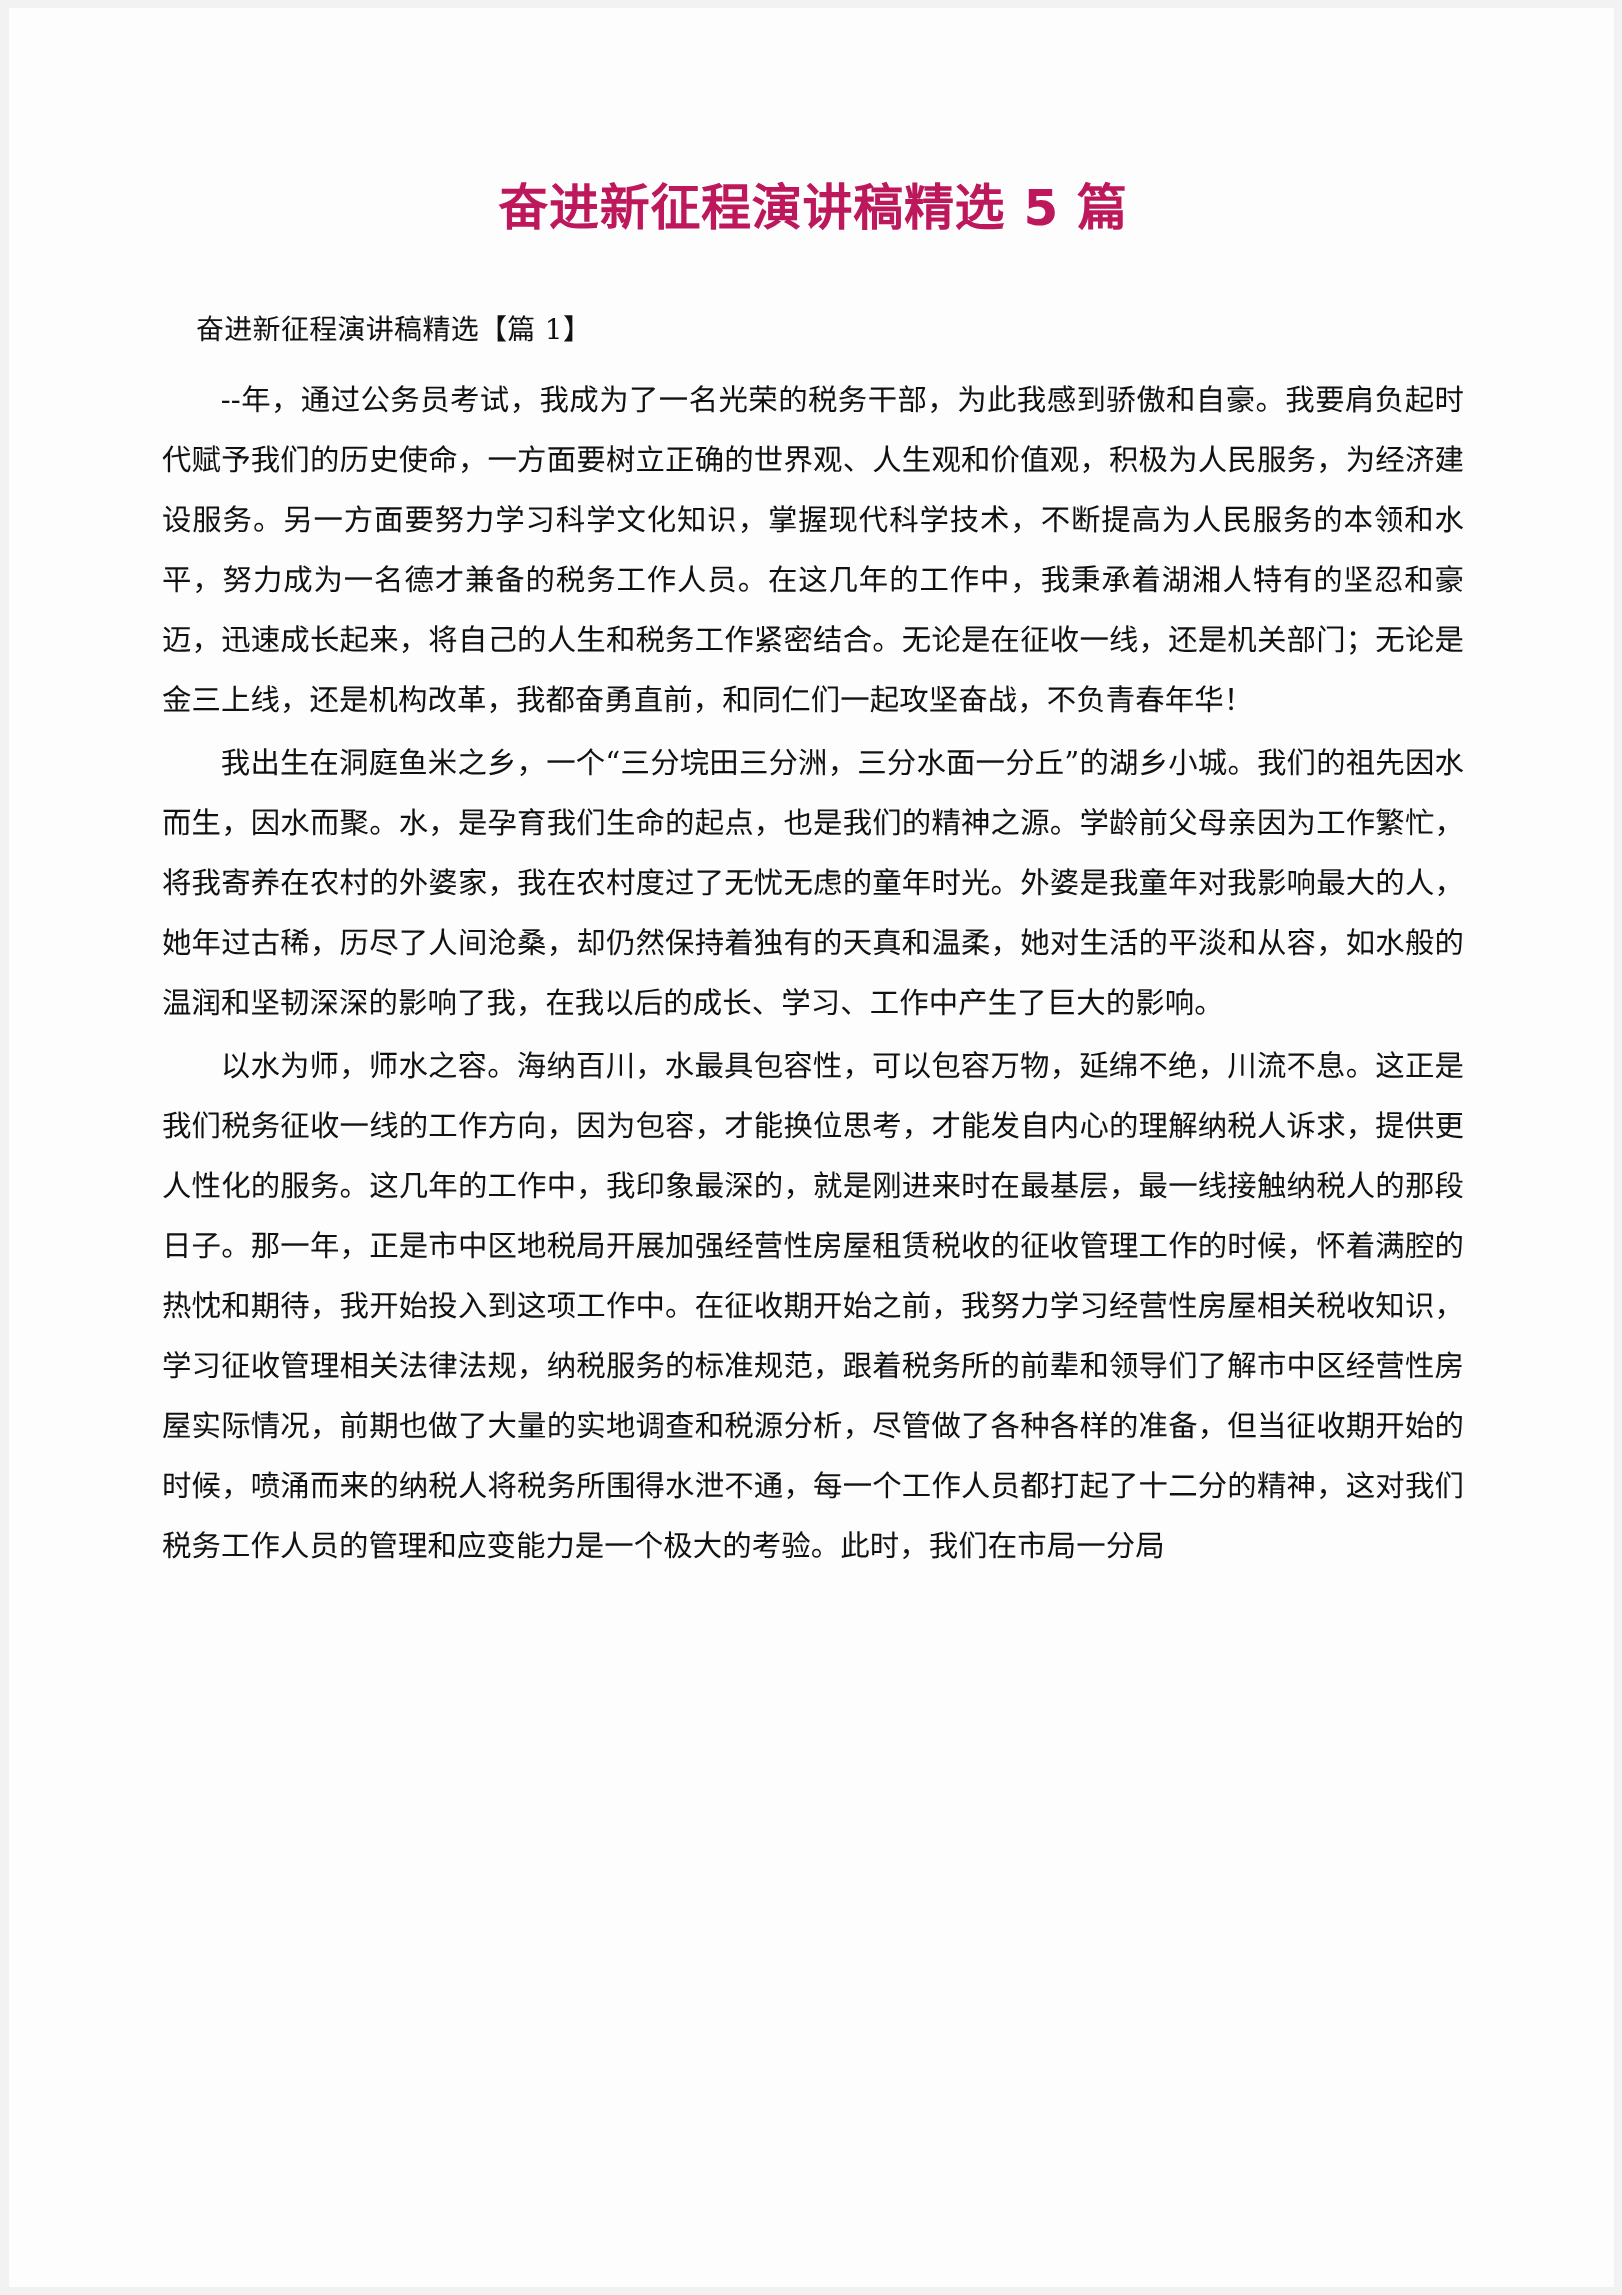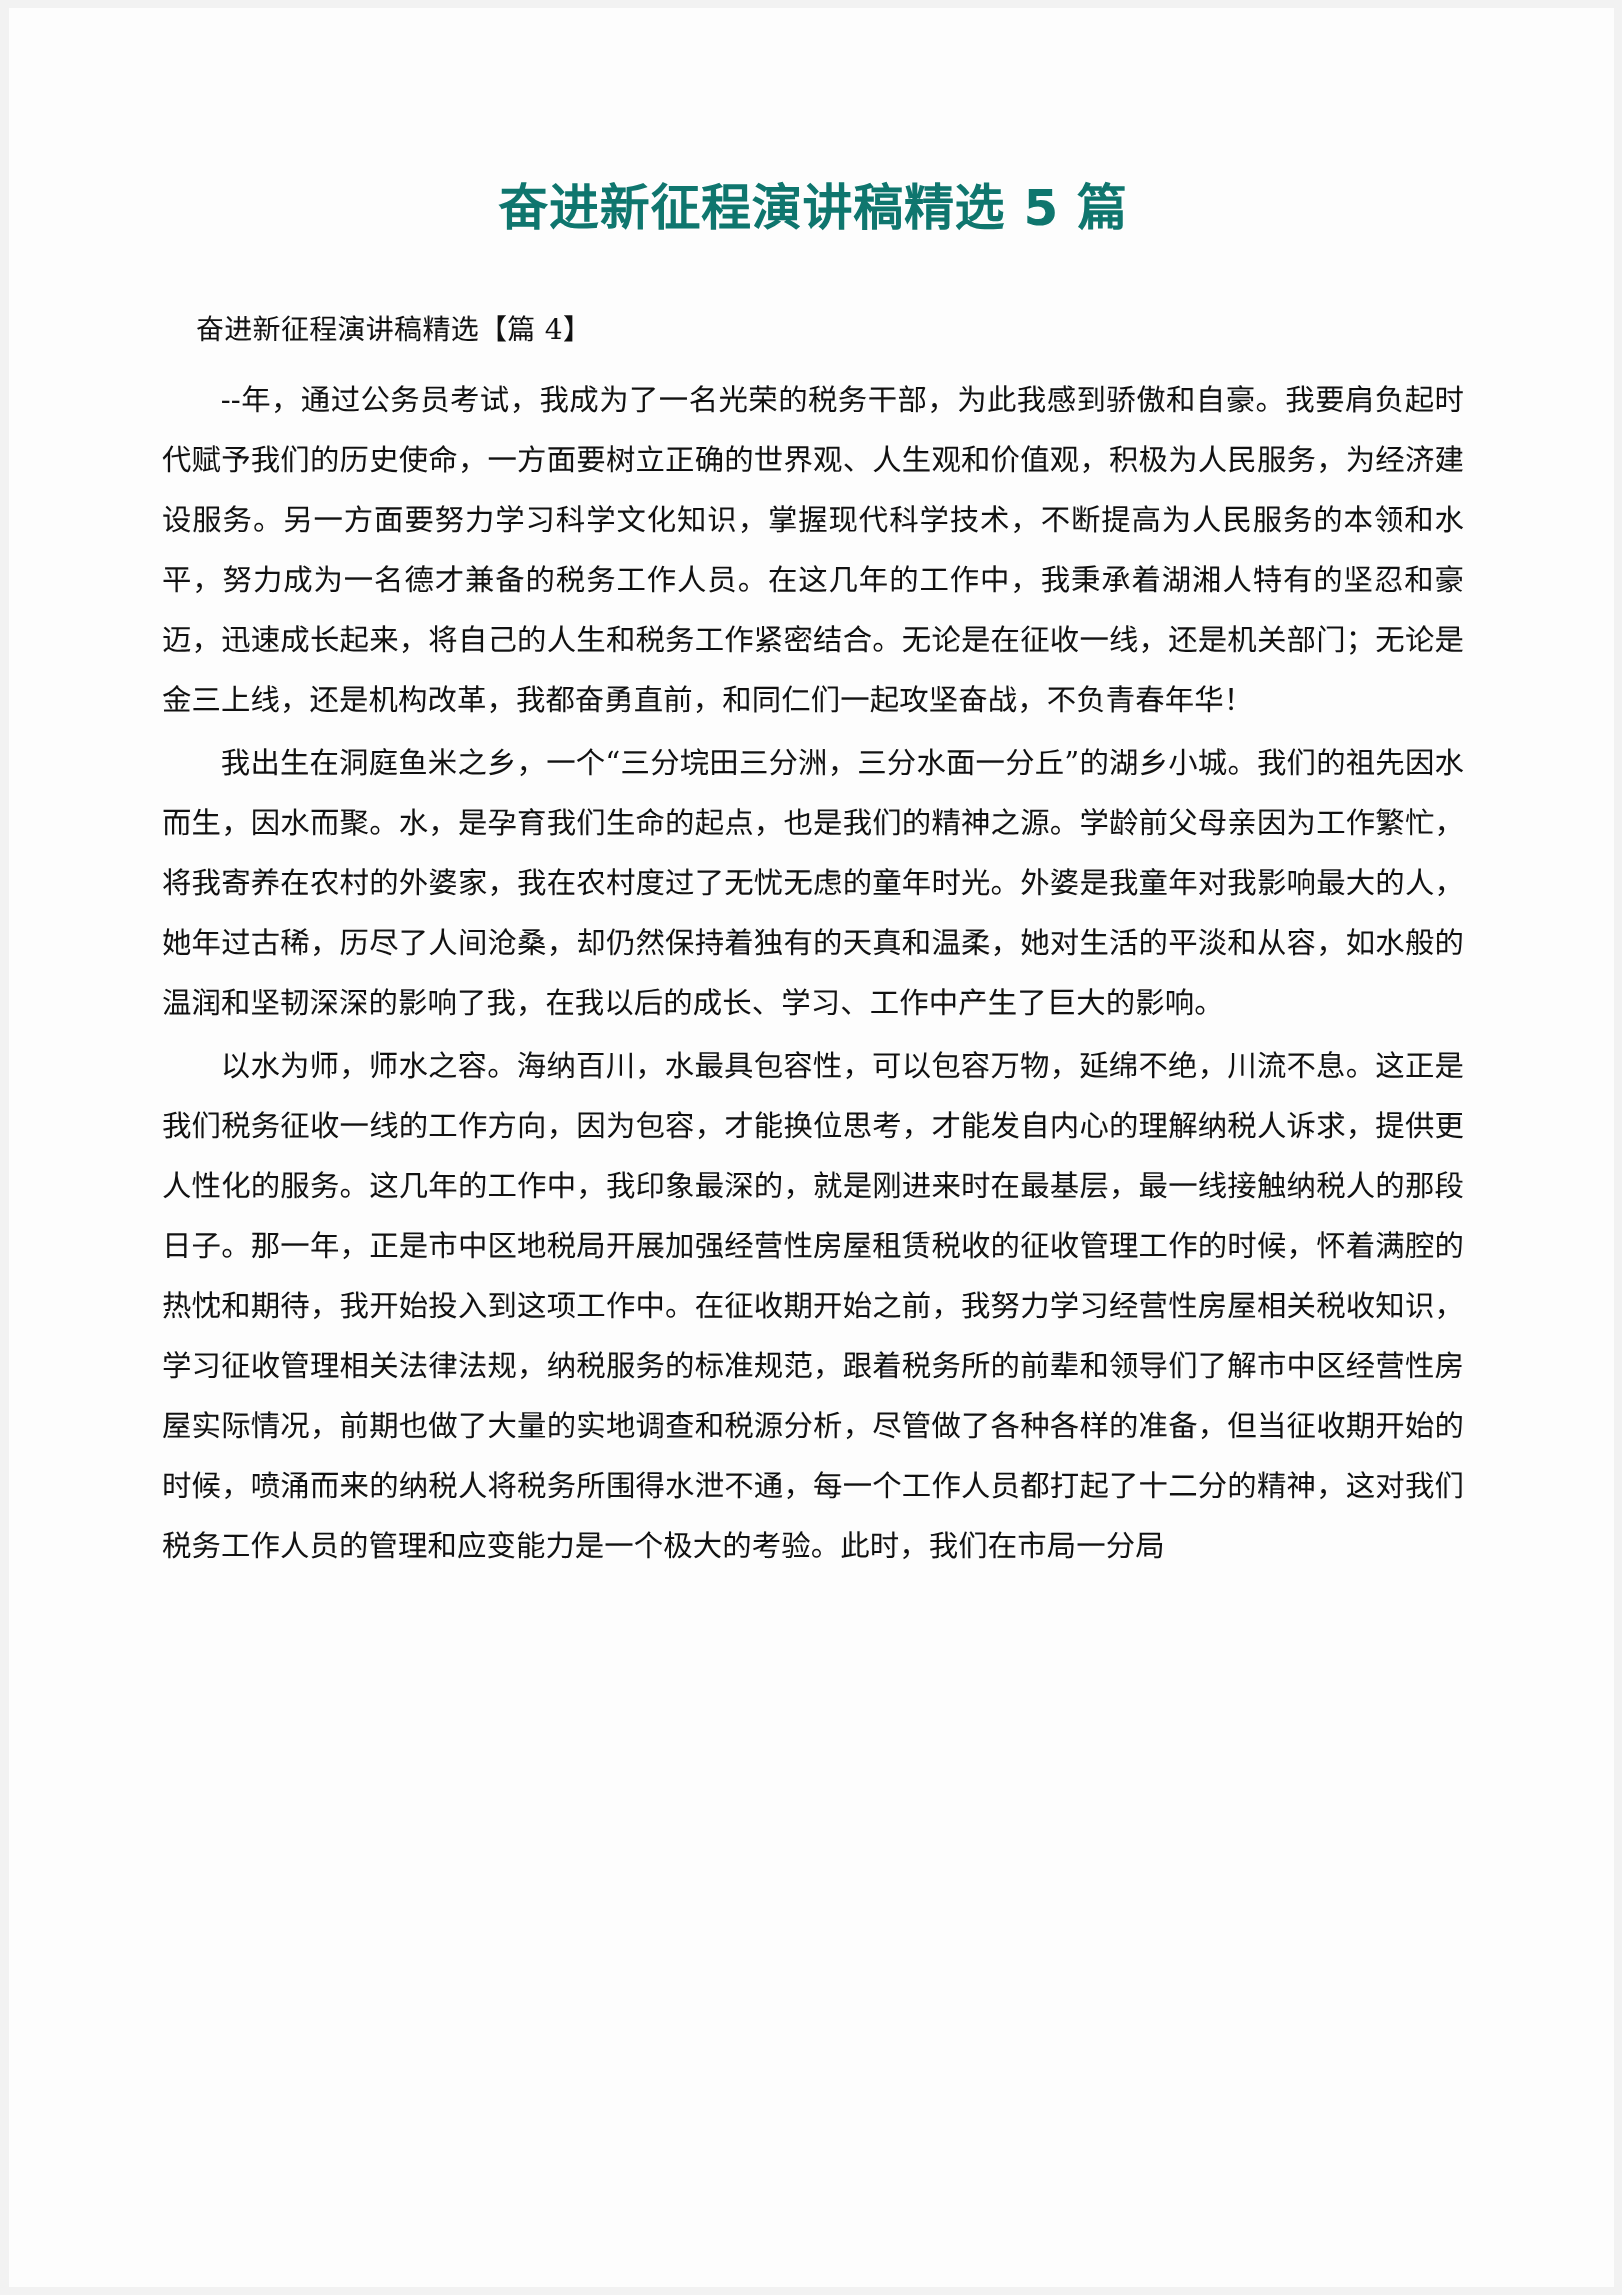--- a/index.html
+++ b/index.html
@@ -48,21 +48,21 @@
   
   .doc-title {
     margin: 0;
     padding-top: 178px;
     text-align: center;
     font-family: "DejaVu Sans", "Liberation Sans", sans-serif;
     font-weight: 700;
     font-size: 50px;
     line-height: 1.22;
     letter-spacing: 0.7px;
-    color: #0f766e;
+    color: #be185d;
     white-space: pre;
   }
 
   
   .section-label {
     margin: 0;
     padding-top: 73px;
     padding-left: 34px;
     font-size: 28px;
     line-height: 1.3;
@@ -100,21 +100,21 @@
 
   <div class="page-edge-top"></div>
   <div class="page-edge-bottom"></div>
   <div class="page-edge-left"></div>
   <div class="page-edge-right"></div>
 
   <div class="content">
 
     <h1 class="doc-title">奋进新征程演讲稿精选 5 篇</h1>
 
-    <p class="section-label">奋进新征程演讲稿精选【篇 4】</p>
+    <p class="section-label">奋进新征程演讲稿精选【篇 1】</p>
 
     <div class="body-block">
       <p class="para">--年，通过公务员考试，我成为了一名光荣的税务干部，为此我感到骄傲和自豪。我要肩负起时代赋予我们的历史使命，一方面要树立正确的世界观、人生观和价值观，积极为人民服务，为经济建设服务。另一方面要努力学习科学文化知识，掌握现代科学技术，不断提高为人民服务的本领和水平，努力成为一名德才兼备的税务工作人员。在这几年的工作中，我秉承着湖湘人特有的坚忍和豪迈，迅速成长起来，将自己的人生和税务工作紧密结合。无论是在征收一线，还是机关部门；无论是金三上线，还是机构改革，我都奋勇直前，和同仁们一起攻坚奋战，不负青春年华！</p>
       <p class="para">我出生在洞庭鱼米之乡，一个“三分垸田三分洲，三分水面一分丘”的湖乡小城。我们的祖先因水而生，因水而聚。水，是孕育我们生命的起点，也是我们的精神之源。学龄前父母亲因为工作繁忙，将我寄养在农村的外婆家，我在农村度过了无忧无虑的童年时光。外婆是我童年对我影响最大的人，她年过古稀，历尽了人间沧桑，却仍然保持着独有的天真和温柔，她对生活的平淡和从容，如水般的温润和坚韧深深的影响了我，在我以后的成长、学习、工作中产生了巨大的影响。</p>
       <p class="para">以水为师，师水之容。海纳百川，水最具包容性，可以包容万物，延绵不绝，川流不息。这正是我们税务征收一线的工作方向，因为包容，才能换位思考，才能发自内心的理解纳税人诉求，提供更人性化的服务。这几年的工作中，我印象最深的，就是刚进来时在最基层，最一线接触纳税人的那段日子。那一年，正是市中区地税局开展加强经营性房屋租赁税收的征收管理工作的时候，怀着满腔的热忱和期待，我开始投入到这项工作中。在征收期开始之前，我努力学习经营性房屋相关税收知识，学习征收管理相关法律法规，纳税服务的标准规范，跟着税务所的前辈和领导们了解市中区经营性房屋实际情况，前期也做了大量的实地调查和税源分析，尽管做了各种各样的准备，但当征收期开始的时候，喷涌而来的纳税人将税务所围得水泄不通，每一个工作人员都打起了十二分的精神，这对我们税务工作人员的管理和应变能力是一个极大的考验。此时，我们在市局一分局</p>
     </div>
 
   </div>
 </div>
 

